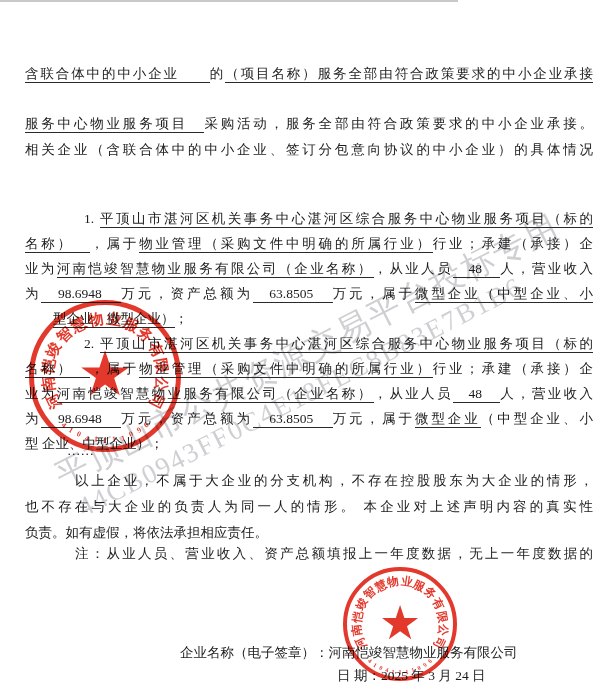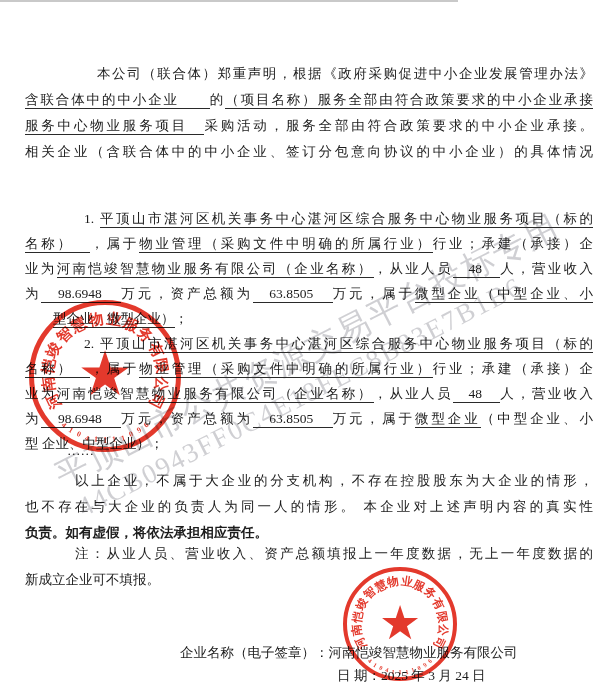--- a/index.html
+++ b/index.html
@@ -34,23 +34,22 @@
 
 <div class="page">
   <div class="scan-edge"></div>
 
   <div class="watermark wm1">平顶山市公共资源交易平台投标专用</div>
   <div class="watermark wm2">44CB0943FF0C4E18FEC8B83E7B1B6</div>
 
 
   <div id="paragraphs">
       <div class="para txt" style="top: 61px;">
-        <div class="line just" style="line-height: 26px; height: 26px; padding-left: 72px;"><span>本公司（联合体）郑重声明，根据《政府采购促进中小企业发展管理办法》</span></div>
         <div class="line just" style="line-height: 26px; height: 26px;"><span class="u">含联合体中的中小企业　　</span><span>的</span><span class="u">（项目名称）服务全部由符合政策要求的中小企业承接</span></div>
-        <div class="line just" style="line-height: 26px; height: 26px;"><span class="u">服务中心物业服务项目　</span><span>采购活动，服务全部由符合政策要求的中小企业承接。</span></div>
+        <div class="line just" style="line-height: 26px; height: 26px; margin-top: 24px;"><span class="u">服务中心物业服务项目　</span><span>采购活动，服务全部由符合政策要求的中小企业承接。</span></div>
         <div class="line just" style="line-height: 26px; height: 26px;"><span>相关企业（含联合体中的中小企业、签订分包意向协议的中小企业）的具体情况</span></div>
       </div>
       <div class="para txt" style="top: 206px;">
         <div class="line just" style="line-height: 25px; height: 25px; padding-left: 59px;"><span>1. </span><span class="u">平顶山市湛河区机关事务中心湛河区综合服务中心物业服务项目（标的</span></div>
         <div class="line just" style="line-height: 25px; height: 25px;"><span class="u">名称）　</span><span>，属于</span><span class="u">物业管理（采购文件中明确的所属行业）</span><span>行业；承建（承接）企</span></div>
         <div class="line just" style="line-height: 25px; height: 25px;"><span>业为</span><span class="u">河南恺竣智慧物业服务有限公司（企业名称）</span><span>，从业人员</span><span class="u">　48　</span><span>人，营业收入</span></div>
         <div class="line just" style="line-height: 25px; height: 25px;"><span>为</span><span class="u">　98.6948　</span><span>万元，资产总额为</span><span class="u">　63.8505　</span><span>万元，属于</span><span class="u">微型企业（中型企业、小</span></div>
         <div class="line" style="line-height: 25px; height: 25px; margin-left: 28px;"><span class="u">型企业、微型企业）</span><span>；</span></div>
       </div>
       <div class="para txt" style="top: 331px;">
@@ -59,25 +58,24 @@
         <div class="line just" style="line-height: 25px; height: 25px;"><span>业为</span><span class="u">河南恺竣智慧物业服务有限公司（企业名称）</span><span>，从业人员</span><span class="u">　48　</span><span>人，营业收入</span></div>
         <div class="line just" style="line-height: 25px; height: 25px;"><span>为</span><span class="u">　98.6948　</span><span>万元，资产总额为</span><span class="u">　63.8505　</span><span>万元，属于</span><span class="u">微型企业</span><span>（中型企业、小</span></div>
         <div class="line" style="line-height: 25px; height: 25px;"><span>型 企业、中型企业）；</span></div>
       </div>
       <div class="para txt" style="top: 438px;">
         <div class="line" style="line-height: 25px; height: 25px; padding-left: 42px;"><span>……</span></div>
       </div>
       <div class="para txt" style="top: 468px;">
         <div class="line just" style="line-height: 26px; height: 26px; padding-left: 50px;"><span>以上企业，不属于大企业的分支机构，不存在控股股东为大企业的情形，</span></div>
         <div class="line just" style="line-height: 26px; height: 26px;"><span>也不存在与大企业的负责人为同一人的情形。 本企业对上述声明内容的真实性</span></div>
-        <div class="line" style="line-height: 26px; height: 26px; font-weight: bold;"><span>负责。如有虚假，将依法承担相应责任。</span></div>
+        <div class="line" style="line-height: 26px; height: 26px;"><span>负责。如有虚假，将依法承担相应责任。</span></div>
       </div>
       <div class="para txt" style="top: 541px;">
         <div class="line just" style="line-height: 26px; height: 26px; padding-left: 50px;"><span>注：从业人员、营业收入、资产总额填报上一年度数据，无上一年度数据的</span></div>
-        <div class="line" style="line-height: 26px; height: 26px;"><span>新成立企业可不填报。</span></div>
       </div>
       <div class="para txt" style="top: 640px;">
         <div class="line" style="line-height: 26px; height: 26px; padding-left: 155px;"><span>企业名称（电子签章）：</span><span>河南恺竣智慧物业服务有限公司</span></div>
       </div>
       <div class="para txt" style="top: 663px;">
         <div class="line" style="line-height: 26px; height: 26px; padding-left: 312px;"><span>日 期：2025 年 3 月 24 日</span></div>
       </div>
     </div>
 
   <div id="stamps">

